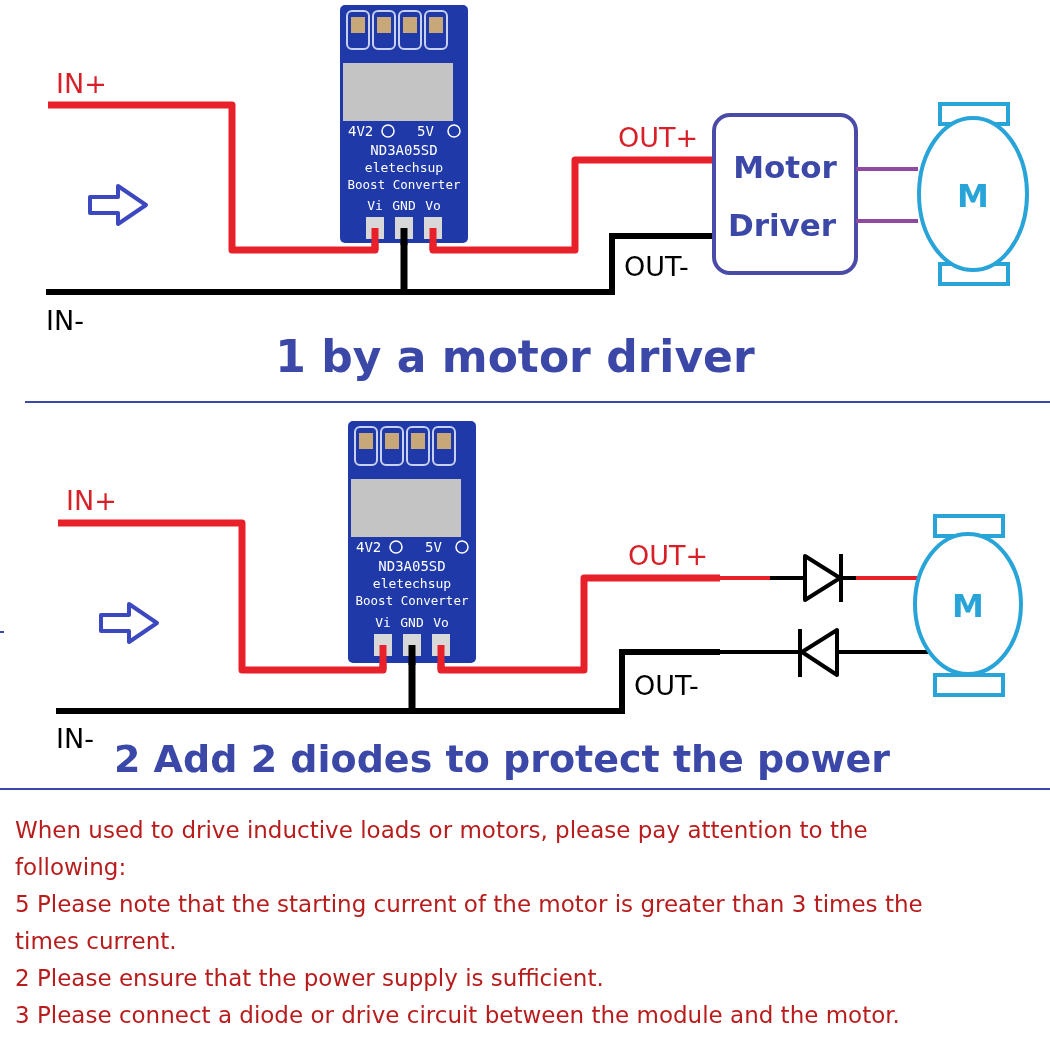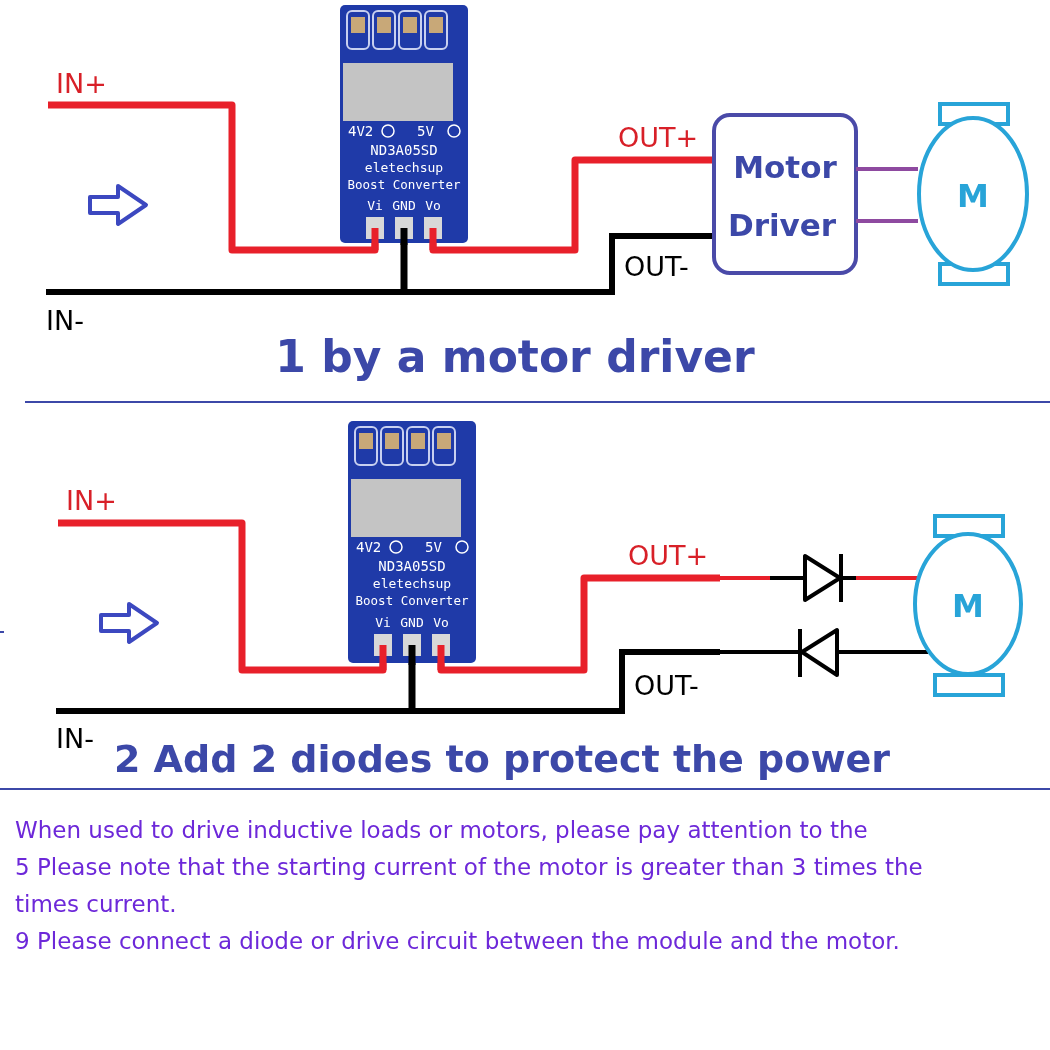--- a/index.html
+++ b/index.html
@@ -1,21 +1,21 @@
 <!DOCTYPE html>
 <html><head>
 <meta charset="utf-8">
 <style>
   html, body { margin: 0; padding: 0; background: #ffffff; }
   body { width: 1050px; height: 1050px; position: relative; overflow: hidden; font-family: "DejaVu Sans", sans-serif; }
   svg { position: absolute; left: 0; top: 0; }
   .wire-label { font-family: "DejaVu Sans", sans-serif; font-size: 27px; }
   .title { font-family: "DejaVu Sans", sans-serif; font-weight: bold; fill: #3c48a8; }
   .pcb-text { font-family: "DejaVu Sans Mono", monospace; fill: #ffffff; }
-  .notes { position: absolute; left: 15px; top: 812px; width: 1030px; color: #6d28d9; font-family: "DejaVu Sans", sans-serif; font-size: 23px; line-height: 37px; }
+  .notes { position: absolute; left: 15px; top: 812px; width: 1030px; color: #b91c1c; font-family: "DejaVu Sans", sans-serif; font-size: 23px; line-height: 37px; }
   .notes div { white-space: nowrap; }
 </style>
 </head>
 <body>
 
 <svg width="1050" height="1050" viewBox="0 0 1050 1050">
 
   <g>
 
     <polyline points="48,105 232,105 232,250 375,250 375,228" fill="none" stroke="#e8202a" stroke-width="7" stroke-linejoin="round"></polyline>
@@ -147,16 +147,18 @@
     </g>
 
     <text class="title" x="502" y="772" font-size="38" text-anchor="middle">2 Add 2 diodes to protect the power</text>
   </g>
 
   <line x1="0" y1="789" x2="1050" y2="789" stroke="#3c48a8" stroke-width="2"></line>
 </svg>
 
 <div class="notes">
   <div>When used to drive inductive loads or motors, please pay attention to the</div>
+  <div>following:</div>
   <div>5 Please note that the starting current of the motor is greater than 3 times the</div>
   <div>times current.</div>
-  <div>9 Please connect a diode or drive circuit between the module and the motor.</div>
+  <div>2 Please ensure that the power supply is sufficient.</div>
+  <div>3 Please connect a diode or drive circuit between the module and the motor.</div>
 </div>
 
 </body></html>

